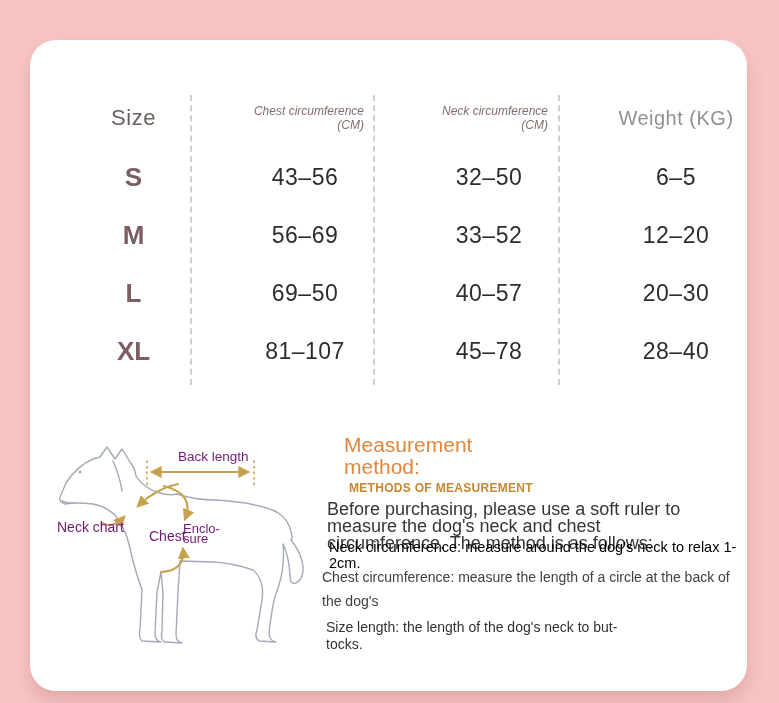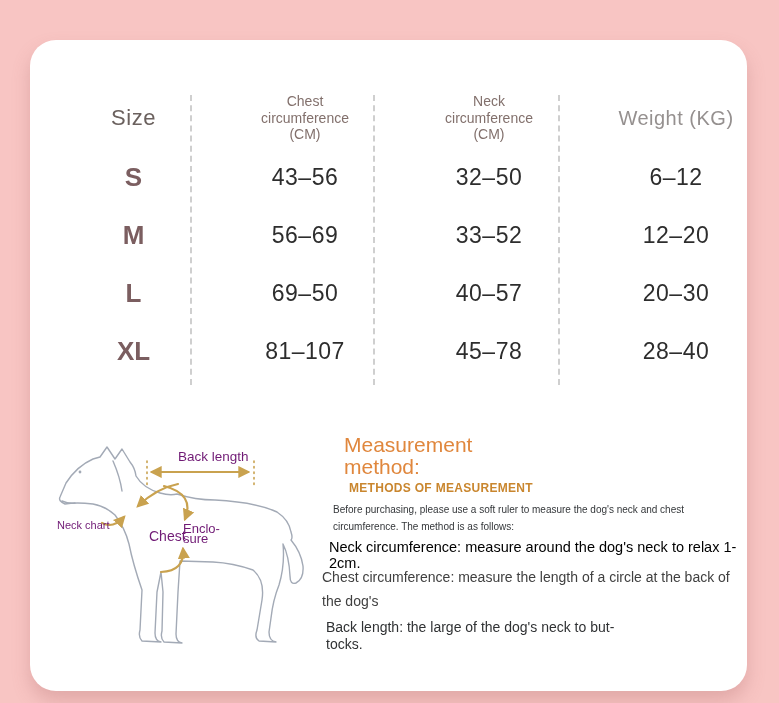--- a/index.html
+++ b/index.html
@@ -17,49 +17,49 @@
   }
   
   .size-table {
     position:absolute; left:0; top:48px; width:717px;
     display:grid;
     grid-template-columns:160px 183px 185px 189px;
     grid-template-rows:60px 58px 58px 58px 58px;
   }
   .cell { display:flex; align-items:center; justify-content:center;margin-left:47px; }
   .h-size { font-size:22px; color:#6b615e; letter-spacing:.5px; }
-  .h-small { font-size:14px; color:#82706c; line-height:1.2; width:118px; text-align:center; }
+  .h-small { font-size:12px; color:#82706c; line-height:1.2; width:118px; text-align:right;font-style:italic; }
   .h-weight { font-size:20px; color:#95908f; letter-spacing:.5px; }
   .sz { font-size:26px; font-weight:600; color:#7b5e60; }
   .val { font-size:23px; color:#2d2d2d; letter-spacing:.5px; }
   .vdash {
     position:absolute; top:55px; height:290px; width:0;
     border-left:2px dashed #cfcfcf;
   }
   .vdash.d1 { left:160px; } .vdash.d2 { left:343px; } .vdash.d3 { left:528px; }
   .trow { display:contents; }
   
   .dog-svg { position:absolute; left:15px; top:400px; width:290px; height:250px; }
   .dg-label { position:absolute; color:#701a75; }
   .lbl-backlength { left:148px; top:409px; font-size:13.5px; }
-  .lbl-neck { left:27px; top:479px; font-size:11px; }
+  .lbl-neck { left:27px; top:479px; font-size:14px; }
   .lbl-chest { left:119px; top:488px; font-size:14px; }
   .lbl-enclosure { left:153px; top:484px; font-size:13px; line-height:10px; }
   
   .m-title {
     position:absolute; left:314px; top:394px; width:150px;
     font-size:21px; line-height:22px; color:#e0873d;
   }
   .m-subtitle {
     position:absolute; left:303px; top:441px;
     font-size:12px; font-weight:bold; color:#c9862e; letter-spacing:.3px;padding-left:16px;
   }
   .m-intro {
     position:absolute; left:297px; top:461px;
-    font-size:10px; line-height:17px; color:#34373a;margin-left:6px;
+    font-size:18px; line-height:17px; color:#34373a;
   }
   .m-neck {
     position:absolute; left:299px; top:499px;
     font-size:14.5px; color:#000000;
   }
   .m-chest {
     position:absolute; left:292px; top:525px;
     font-size:14px; line-height:24px; color:#404040;
   }
   .m-back {
@@ -83,21 +83,21 @@
     </div>
     <div class="cell">
       <div class="h-small">Neck circumference (CM)</div>
     </div>
     <div class="cell h-weight">Weight (KG)</div>
 
     <div class="trow">
       <div class="cell sz">S</div>
       <div class="cell val">43–56</div>
       <div class="cell val">32–50</div>
-      <div class="cell val">6–12</div>
+      <div class="cell val">6–5</div>
     </div>
     <div class="trow">
       <div class="cell sz">M</div>
       <div class="cell val">56–69</div>
       <div class="cell val">33–52</div>
       <div class="cell val">12–20</div>
     </div>
     <div class="trow">
       <div class="cell sz">L</div>
       <div class="cell val">69–50</div>
@@ -163,17 +163,17 @@
     <div>circumference. The method is as follows:</div>
   </div>
 
   <div class="m-neck">Neck circumference: measure around the dog's neck to relax 1-2cm.</div>
 
   <div class="m-chest">
     <div>Chest circumference: measure the length of a circle at the back of the dog's</div>
   </div>
 
   <div class="m-back">
-    <div>Back length: the large of the dog's neck to but-</div>
+    <div>Size length: the length of the dog's neck to but-</div>
     <div>tocks.</div>
   </div>
 
 </div>
 
 </body></html>

